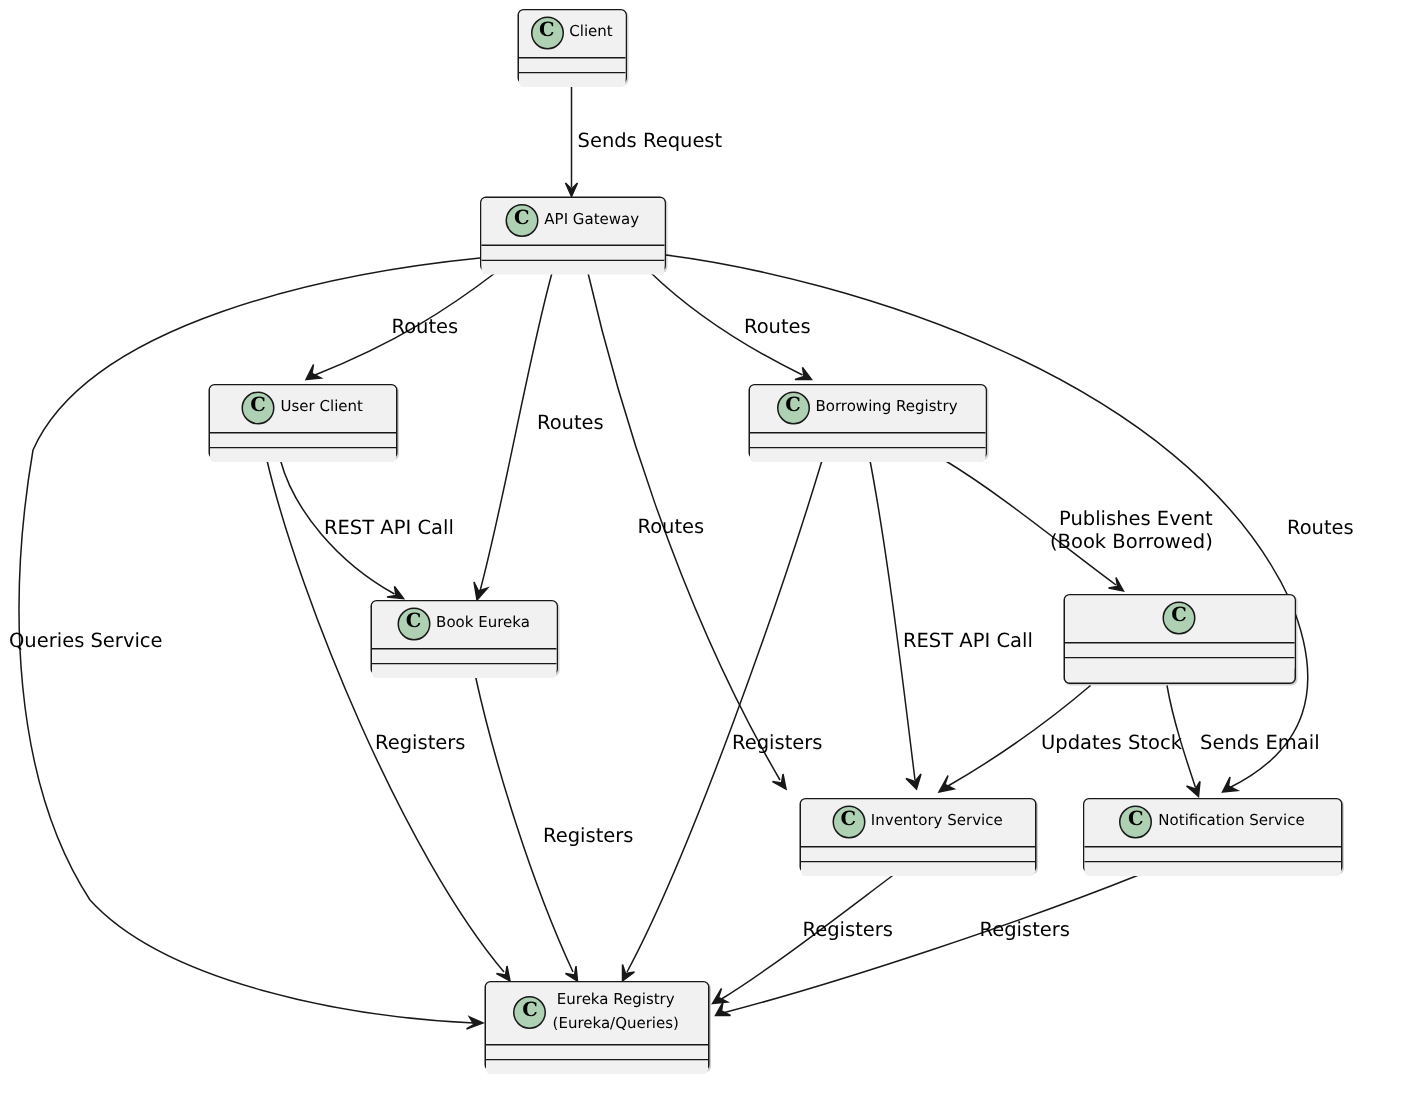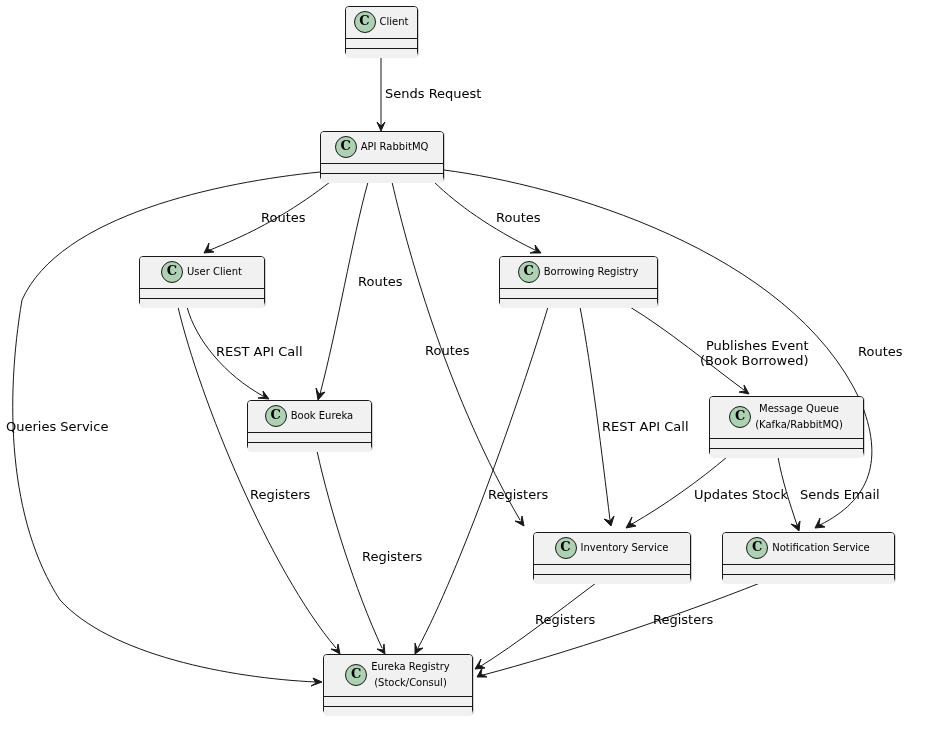--- a/index.html
+++ b/index.html
@@ -208,21 +208,21 @@
       <span class="node-icon">C</span>
       <span class="node-label">Client</span>
     </div>
     <div class="node-compartment"></div>
     <div class="node-compartment last"></div>
   </div>
 
   <div class="node-box" style="left:320px; top:131px; width:124px; height:50px;">
     <div class="node-title">
       <span class="node-icon">C</span>
-      <span class="node-label">API RabbitMQ</span>
+      <span class="node-label">API Gateway</span>
     </div>
     <div class="node-compartment"></div>
     <div class="node-compartment last"></div>
   </div>
 
   <div class="node-box" style="left:139px; top:256px; width:126px; height:50px;">
     <div class="node-title">
       <span class="node-icon">C</span>
       <span class="node-label">User Client</span>
     </div>
@@ -244,21 +244,20 @@
       <span class="node-icon">C</span>
       <span class="node-label">Book Eureka</span>
     </div>
     <div class="node-compartment"></div>
     <div class="node-compartment last"></div>
   </div>
 
   <div class="node-box" style="left:709px; top:396px; width:155px; height:60px;">
     <div class="node-title">
       <span class="node-icon">C</span>
-      <span class="node-label"><span>Message Queue</span><br><span>(Kafka/RabbitMQ)</span></span>
     </div>
     <div class="node-compartment"></div>
     <div class="node-compartment last"></div>
   </div>
 
   <div class="node-box" style="left:533px; top:532px; width:158px; height:50px;">
     <div class="node-title">
       <span class="node-icon">C</span>
       <span class="node-label">Inventory Service</span>
     </div>
@@ -271,19 +270,19 @@
       <span class="node-icon">C</span>
       <span class="node-label">Notification Service</span>
     </div>
     <div class="node-compartment"></div>
     <div class="node-compartment last"></div>
   </div>
 
   <div class="node-box" style="left:323px; top:654px; width:150px; height:60px;">
     <div class="node-title">
       <span class="node-icon">C</span>
-      <span class="node-label"><span>Eureka Registry</span><br><span>(Stock/Consul)</span></span>
+      <span class="node-label"><span>Eureka Registry</span><br><span>(Eureka/Queries)</span></span>
     </div>
     <div class="node-compartment"></div>
     <div class="node-compartment last"></div>
   </div>
 
 </div>
 
 </body></html>

